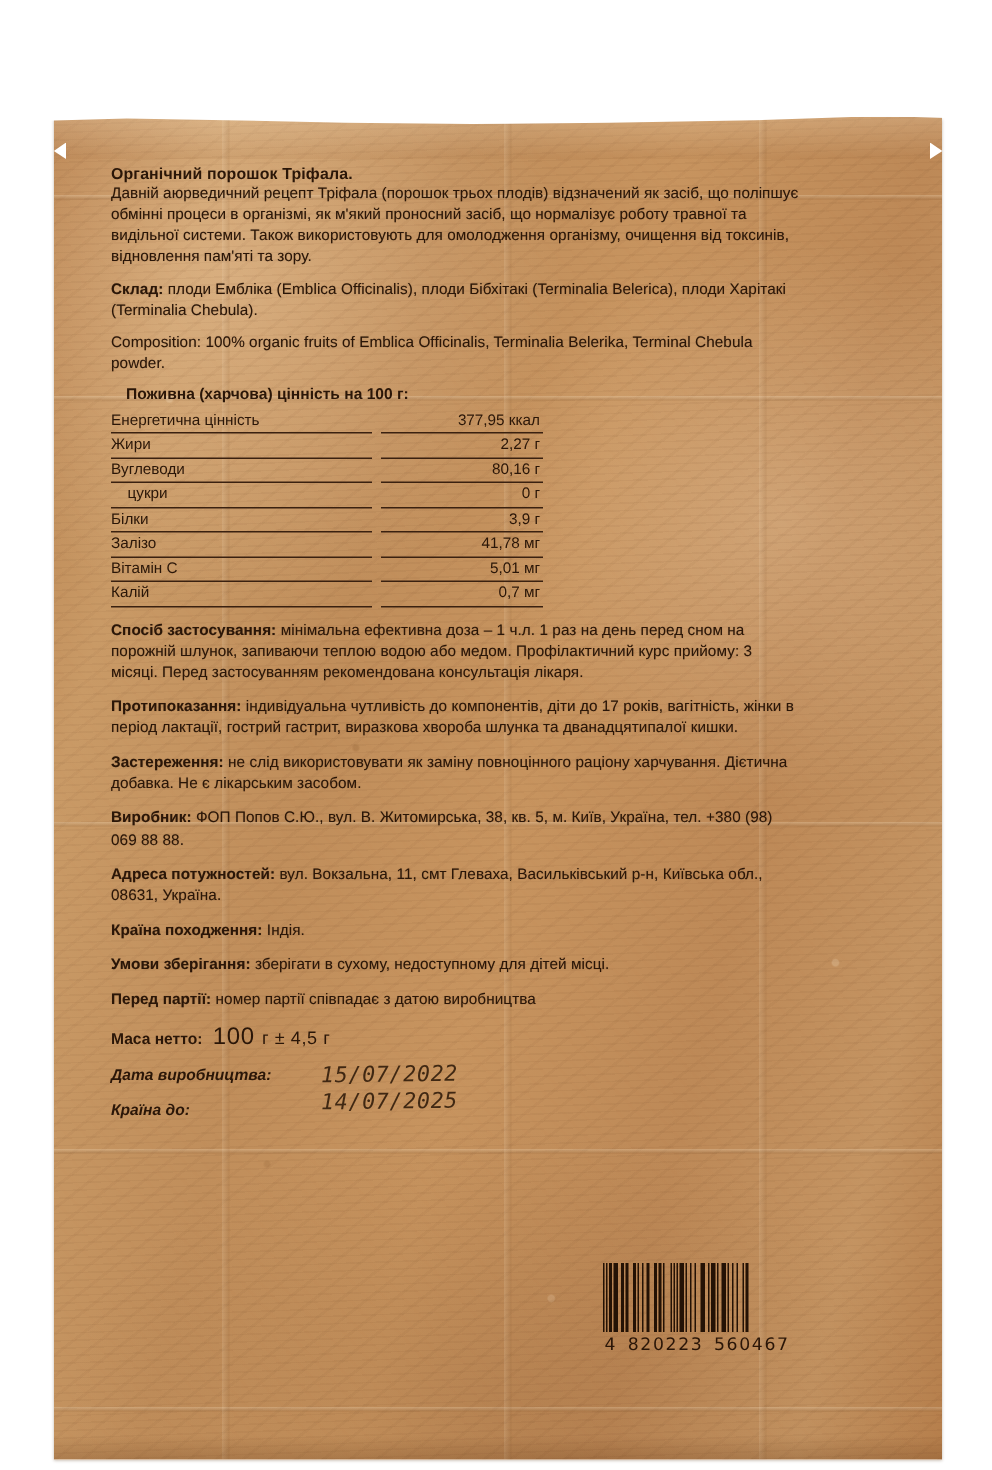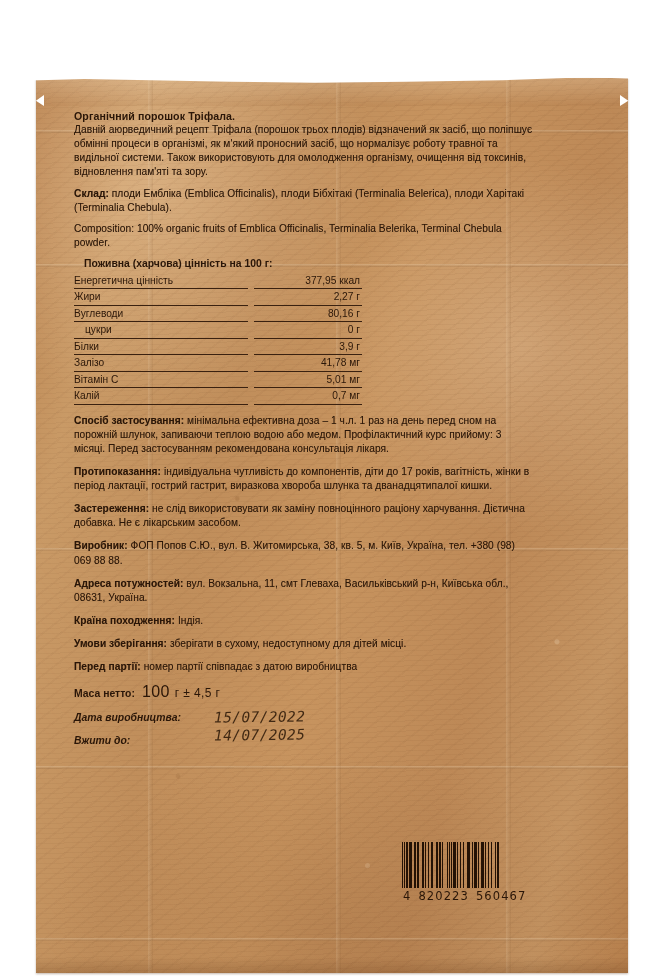--- a/index.html
+++ b/index.html
@@ -334,21 +334,21 @@
       <p class="p"><span class="lead">Перед партії:</span><span> номер партії співпадає з датою виробництва</span></p>
     </div>
 
     <div class="netto">
       <span>Маса нетто:</span>
       <span class="val"><span>100</span> <span class="u">г ± 4,5 г</span></span>
     </div>
 
     <div class="dates">
       <div class="row r1">Дата виробництва:</div>
-      <div class="row r2">Вжити до:</div>
+      <div class="row r2">Країна до:</div>
       <div class="stamp s1">15/07/2022</div>
       <div class="stamp s2">14/07/2025</div>
     </div>
 
   </div>
 
   <div class="barcode-wrap">
     <div class="bars" id="bars">
         <i class="w0" style="width: 1.02px;"></i>
         <i class="s0" style="background: transparent; width: 1.02px;"></i>

